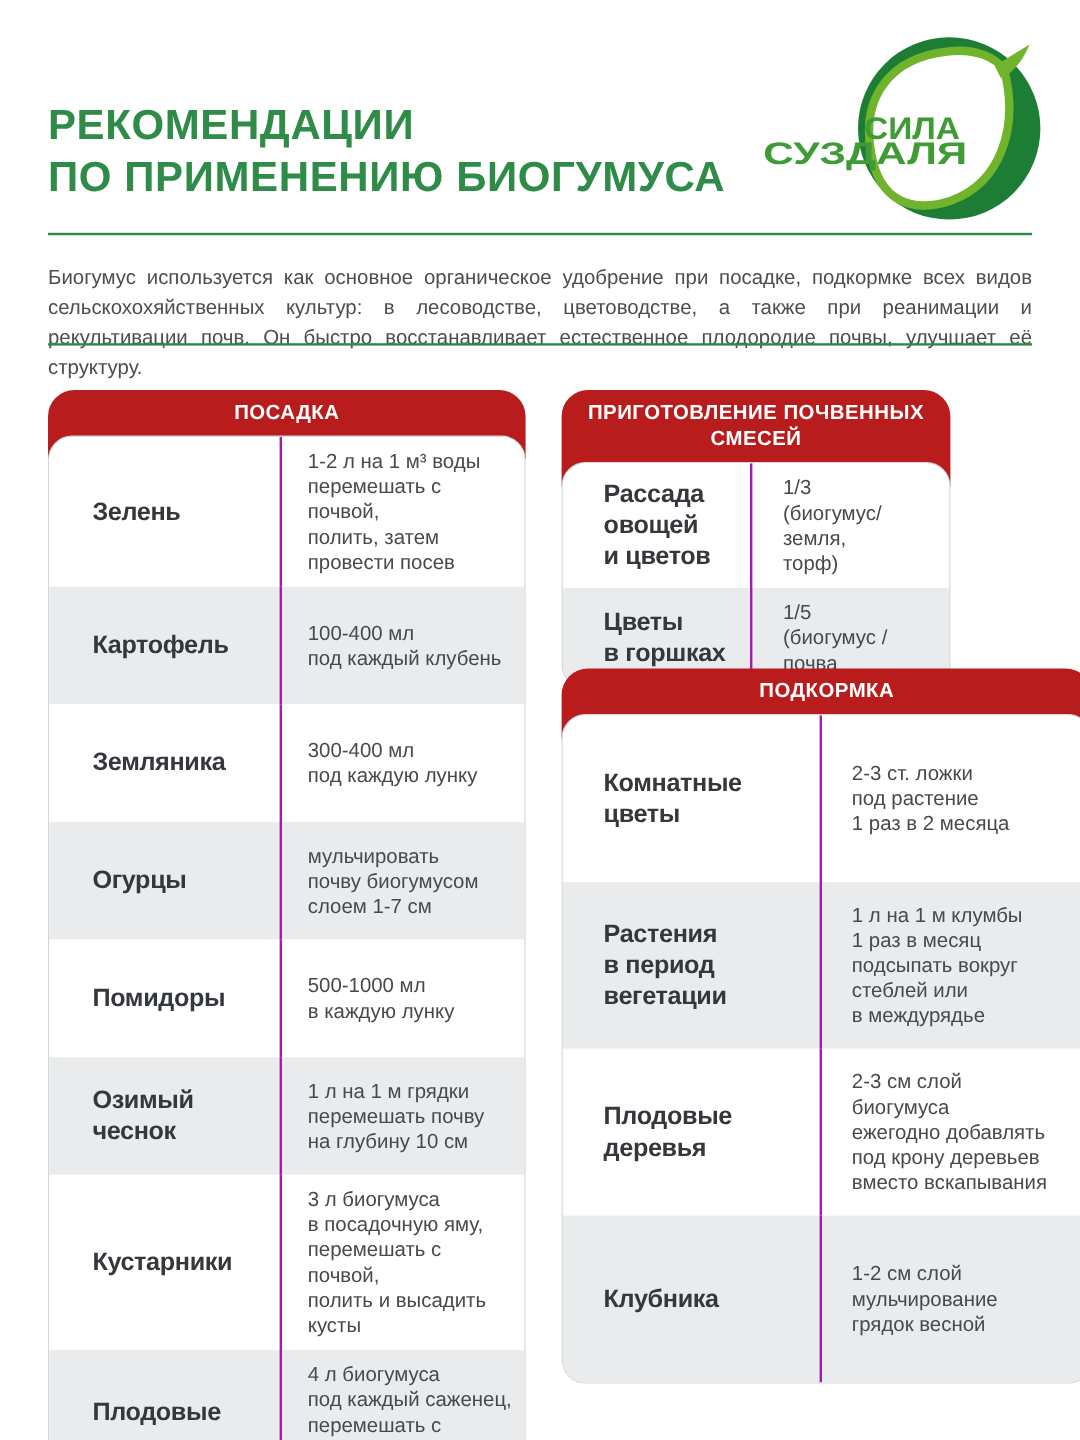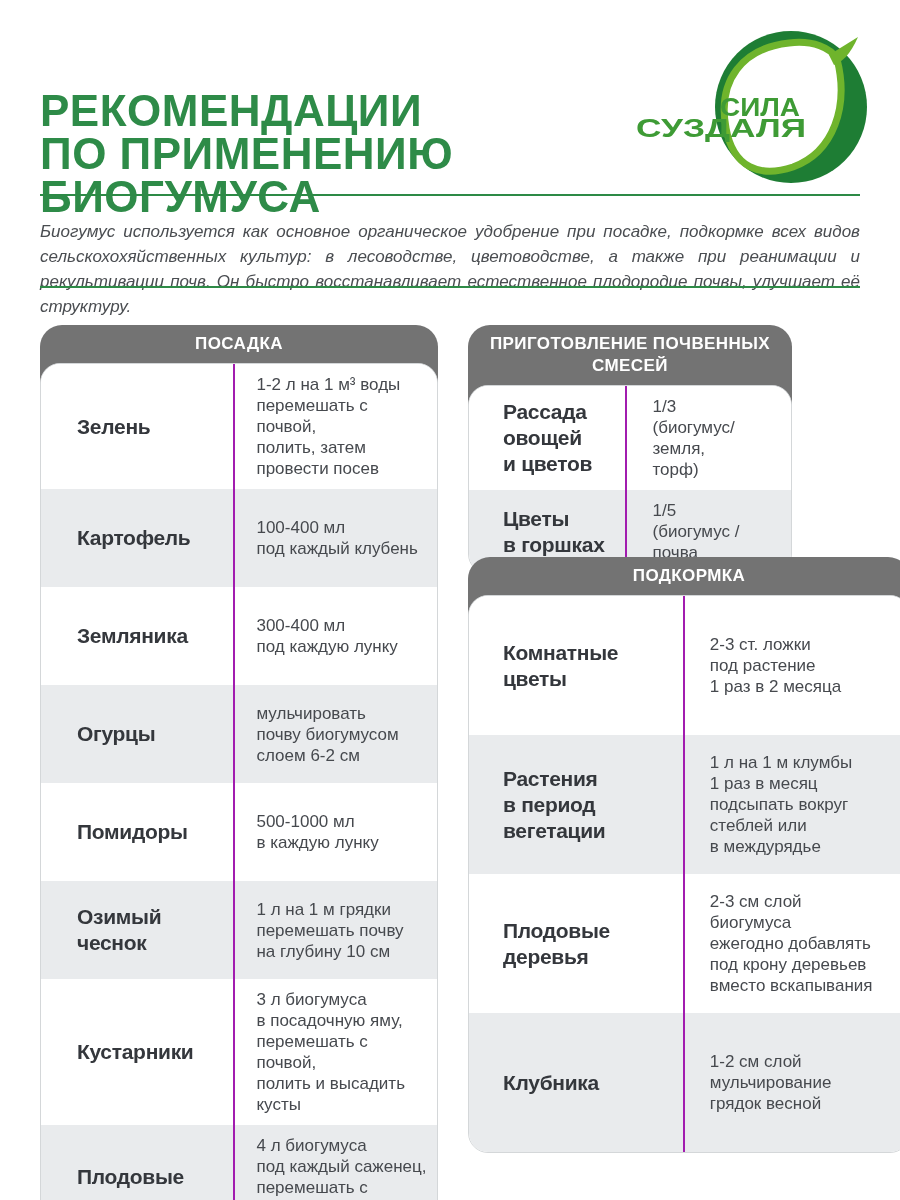--- a/index.html
+++ b/index.html
@@ -4,38 +4,38 @@
 <style>
   html,body { margin:0; padding:0; }
   body {
     width:900px; height:1200px; position:relative;
     background:#ffffff; overflow:hidden;
     font-family:"Liberation Sans", sans-serif;
     -webkit-font-smoothing:antialiased;
   }
   .page-title {
     position:absolute; left:40px; top:60px; width:620px;
-    font-size:44px; line-height:43px; font-weight:bold;
+    font-size:35px; line-height:43px; font-weight:bold;
     letter-spacing:0.5px; color:#2E8B48; white-space:pre-line;
   }
   .logo-wrap { position:absolute; left:628px; top:28px; width:242px; height:160px;text-decoration:underline; }
   .rule { position:absolute; left:40px; width:820px; height:2px; background:#2D8A46; }
   .rule-top { top:194px; }
   .rule-bottom { top:286px; }
   .intro {
     position:absolute; left:40px; top:202px; width:820px;
     font-size:17px; line-height:25px; color:#4A4D51;
-    text-align:justify; white-space:normal;font-style:italic;
+    text-align:justify; white-space:normal;
   }
   .card { position:absolute; }
   .card-posadka  { left:40px;  top:325px; width:398px; }
   .card-smesi    { left:468px; top:325px; width:324px; }
   .card-podkormka{ left:468px; top:557px; width:442px; }
   .card-header {
-    background:#737373; border-radius:22px 22px 0 0;
+    background:#b91c1c; border-radius:22px 22px 0 0;
     padding:8px 10px 28px 10px; text-align:center;
     color:#ffffff; font-weight:bold; font-size:17px;
     letter-spacing:0.4px; line-height:22px;
   }
   .card-body {
     position:relative; margin-top:-20px; background:#ffffff;
     border-radius:20px; overflow:hidden;
     border:1px solid #D4D7D9;
   }
   .t-row { display:flex; align-items:stretch; background:#ffffff; }
@@ -96,21 +96,21 @@
     </div>
     <div class="t-row">
       <div class="cell-label">Земляника</div>
       <div class="cell-value">300-400 мл
 под каждую лунку</div>
     </div>
     <div class="t-row">
       <div class="cell-label">Огурцы</div>
       <div class="cell-value">мульчировать
 почву биогумусом
-слоем 6-2 см</div>
+слоем 1-7 см</div>
     </div>
     <div class="t-row">
       <div class="cell-label">Помидоры</div>
       <div class="cell-value">500-1000 мл
 в каждую лунку</div>
     </div>
     <div class="t-row">
       <div class="cell-label">Озимый
 чеснок</div>
       <div class="cell-value">1 л на 1 м грядки

